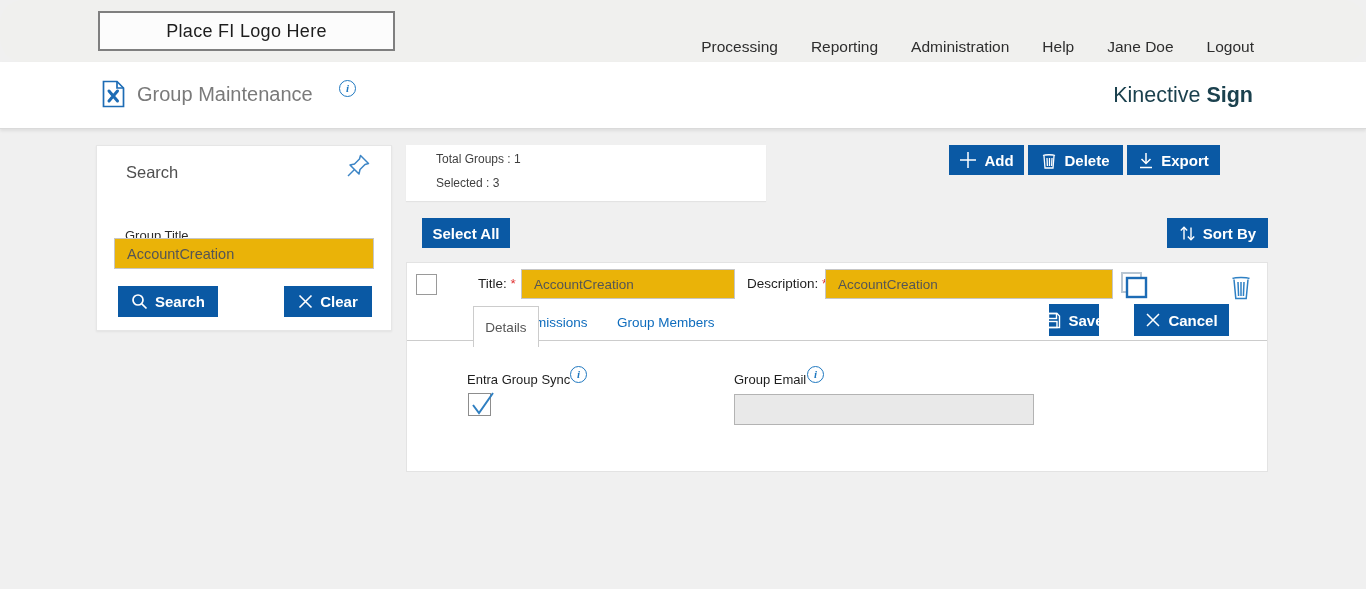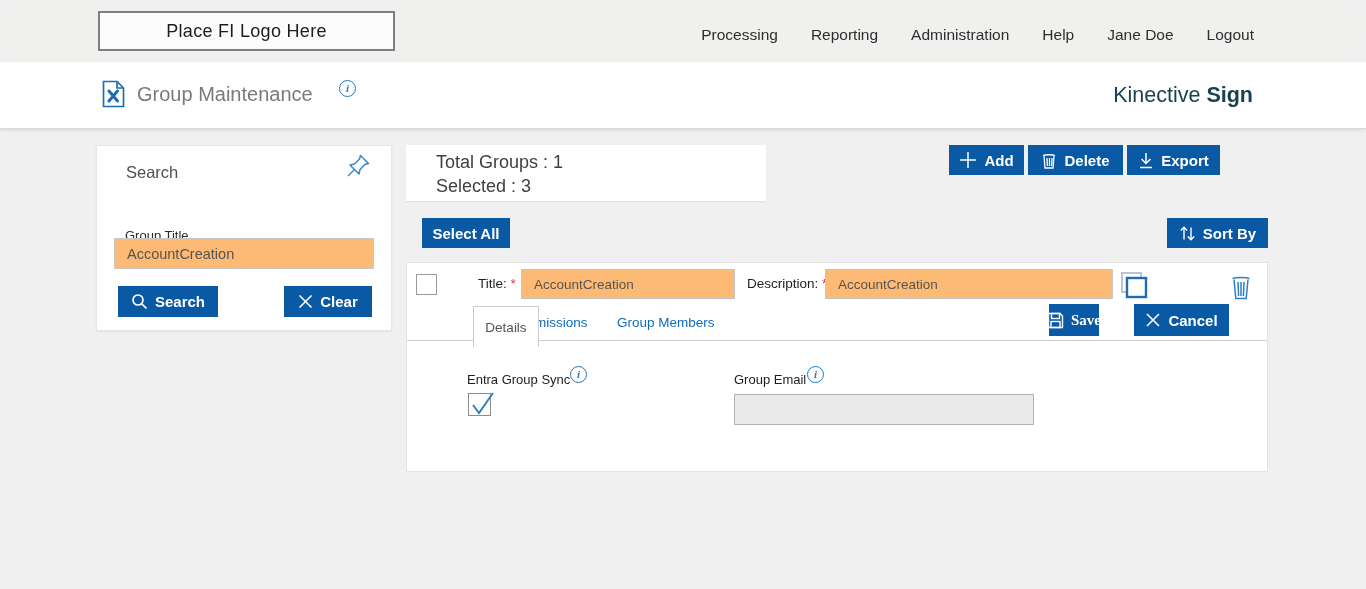--- a/index.html
+++ b/index.html
@@ -5,21 +5,21 @@
   * { margin:0; padding:0; box-sizing:border-box; }
   html,body { background:#f0f0f0; }
   body { font-family:"Liberation Sans", sans-serif; }
   .app { position:relative; width:1366px; height:589px; background:#f0f0f0; overflow:hidden; }
 
   
   .topbar { position:absolute; top:0; left:0; width:1366px; height:62px; background:#f0f0ee;border-radius:23px; }
   .logo-box { position:absolute; left:98px; top:11px; width:297px; height:40px;
     border:2px solid #7f7f7f; background:#fcfcfc; display:flex; align-items:center; justify-content:center;
     font-size:18px; color:#1d1d1d; letter-spacing:.3px; }
-  .nav { position:absolute; right:112px; top:4px; height:62px; display:flex; align-items:center; gap:33px;
+  .nav { position:absolute; right:112px; top:16px; height:62px; display:flex; align-items:center; gap:33px;
     font-size:15.5px; color:#2e2e2e; }
   .nav-item { cursor:pointer; white-space:nowrap; }
 
   
   .header { position:absolute; top:62px; left:0; width:1366px; height:67px; background:#ffffff;
     border-bottom:1px solid #dadada; box-shadow:0 2px 3px rgba(0,0,0,.08); z-index:2; }
   .doc-icon { position:absolute; left:100px; top:18px; width:27px; height:28px; }
   .page-title { position:absolute; left:137px; top:21px; font-size:20px; color:#7a7a7a; }
   .info-icon { display:inline-block; width:17px; height:17px; border:1px solid #1f78c0; border-radius:50%;
     color:#1f78c0; font-family:"Liberation Serif", serif; font-style:italic; font-weight:bold;
@@ -33,29 +33,29 @@
     font-size:15px; font-weight:bold; border:none; cursor:pointer; font-family:inherit; }
   .btn svg { flex:none; }
 
   
   .search-card { position:absolute; left:96px; top:145px; width:296px; height:186px; background:#fff;
     border:1px solid #e6e6e6; box-shadow:0 1px 2px rgba(0,0,0,.06); }
   .search-title { position:absolute; left:29px; top:17px; font-size:16.5px; color:#4f4f4f; }
   .pin-icon { position:absolute; right:20px; top:7px; width:26px; height:26px; cursor:pointer; }
   .group-title-label { position:absolute; left:28px; top:69px; font-size:13px; color:#2b2b2b;margin-top:13px; }
   .text-input { border:1px solid #c6c6c6; font-size:14.5px; color:#555; padding:0 8px 0 12px;
-    font-family:inherit; background:#fdba74; }
+    font-family:inherit; background:#eab308; }
   .search-input { position:absolute; left:17px; top:92px; width:260px; height:31px; }
   .search-btn { position:absolute; left:21px; top:140px; width:100px; height:31px; }
   .clear-btn  { position:absolute; left:187px; top:140px; width:88px; height:31px; }
 
   
   .summary { position:absolute; left:406px; top:145px; width:360px; height:56px; background:#fff;
     box-shadow:0 1px 1px rgba(0,0,0,.05); }
-  .summary-line { position:absolute; left:30px; font-size:18px; color:#3f3f3f; }
+  .summary-line { position:absolute; left:30px; font-size:12px; color:#3f3f3f; }
   .summary-total { top:7px; }
   .summary-selected { top:31px; }
 
   
   .toolbar { position:absolute; left:949px; top:145px; width:271px; height:30px; display:flex; gap:4px; }
   .add-btn { width:75px; height:30px; }
   .delete-btn { width:95px; height:30px; }
   .export-btn { width:93px; height:30px; }
 
   .select-all-btn { position:absolute; left:406px; top:218px; width:88px; height:30px;margin-left:16px; }
@@ -75,21 +75,21 @@
   .copy-icon { position:absolute; left:712px; top:7px; width:30px; height:30px; cursor:pointer; }
   .row-trash-icon { position:absolute; left:823px; top:9px; width:22px; height:28px; cursor:pointer; }
 
   .tabline { position:absolute; left:0; top:77px; width:860px; height:1px; background:#cccccc; }
   .tab-active { position:absolute; left:22px; top:43px; width:66px; height:41px; background:#fff;
     border:1px solid #ccc; border-bottom:none; z-index:2; display:flex; align-items:center;
     justify-content:center; font-size:13.5px; color:#555; cursor:pointer;margin-left:44px; }
   .tab-link { position:absolute; top:52px; font-size:13.5px; color:#0e6cbd; cursor:pointer; white-space:nowrap; }
   .tab-permissions { left:107px; }
   .tab-group-members { left:210px; }
-  .save-btn { position:absolute; left:642px; top:41px; width:50px; height:32px; z-index:3;font-family:Liberation Serif, serif; }
+  .save-btn { position:absolute; left:642px; top:41px; width:50px; height:32px; z-index:3; }
   .cancel-btn { position:absolute; left:727px; top:41px; width:95px; height:32px; z-index:3; }
 
   .entra-label { left:60px; top:109px; font-size:13px; }
   .entra-info { position:absolute; left:163px; top:103px; }
   .entra-checkbox { left:61px; top:130px; width:23px; height:23px; border:1px solid #8d8d8d; }
   .entra-check { position:absolute; left:58px; top:116px; width:34px; height:40px; pointer-events:none; z-index:2; }
   .email-label { left:327px; top:109px; font-size:13px; }
   .email-info { position:absolute; left:400px; top:103px; }
   .email-input { position:absolute; left:327px; top:131px; width:300px; height:31px;
     background:#e9e9e9; border:1px solid #b3b3b3; }

